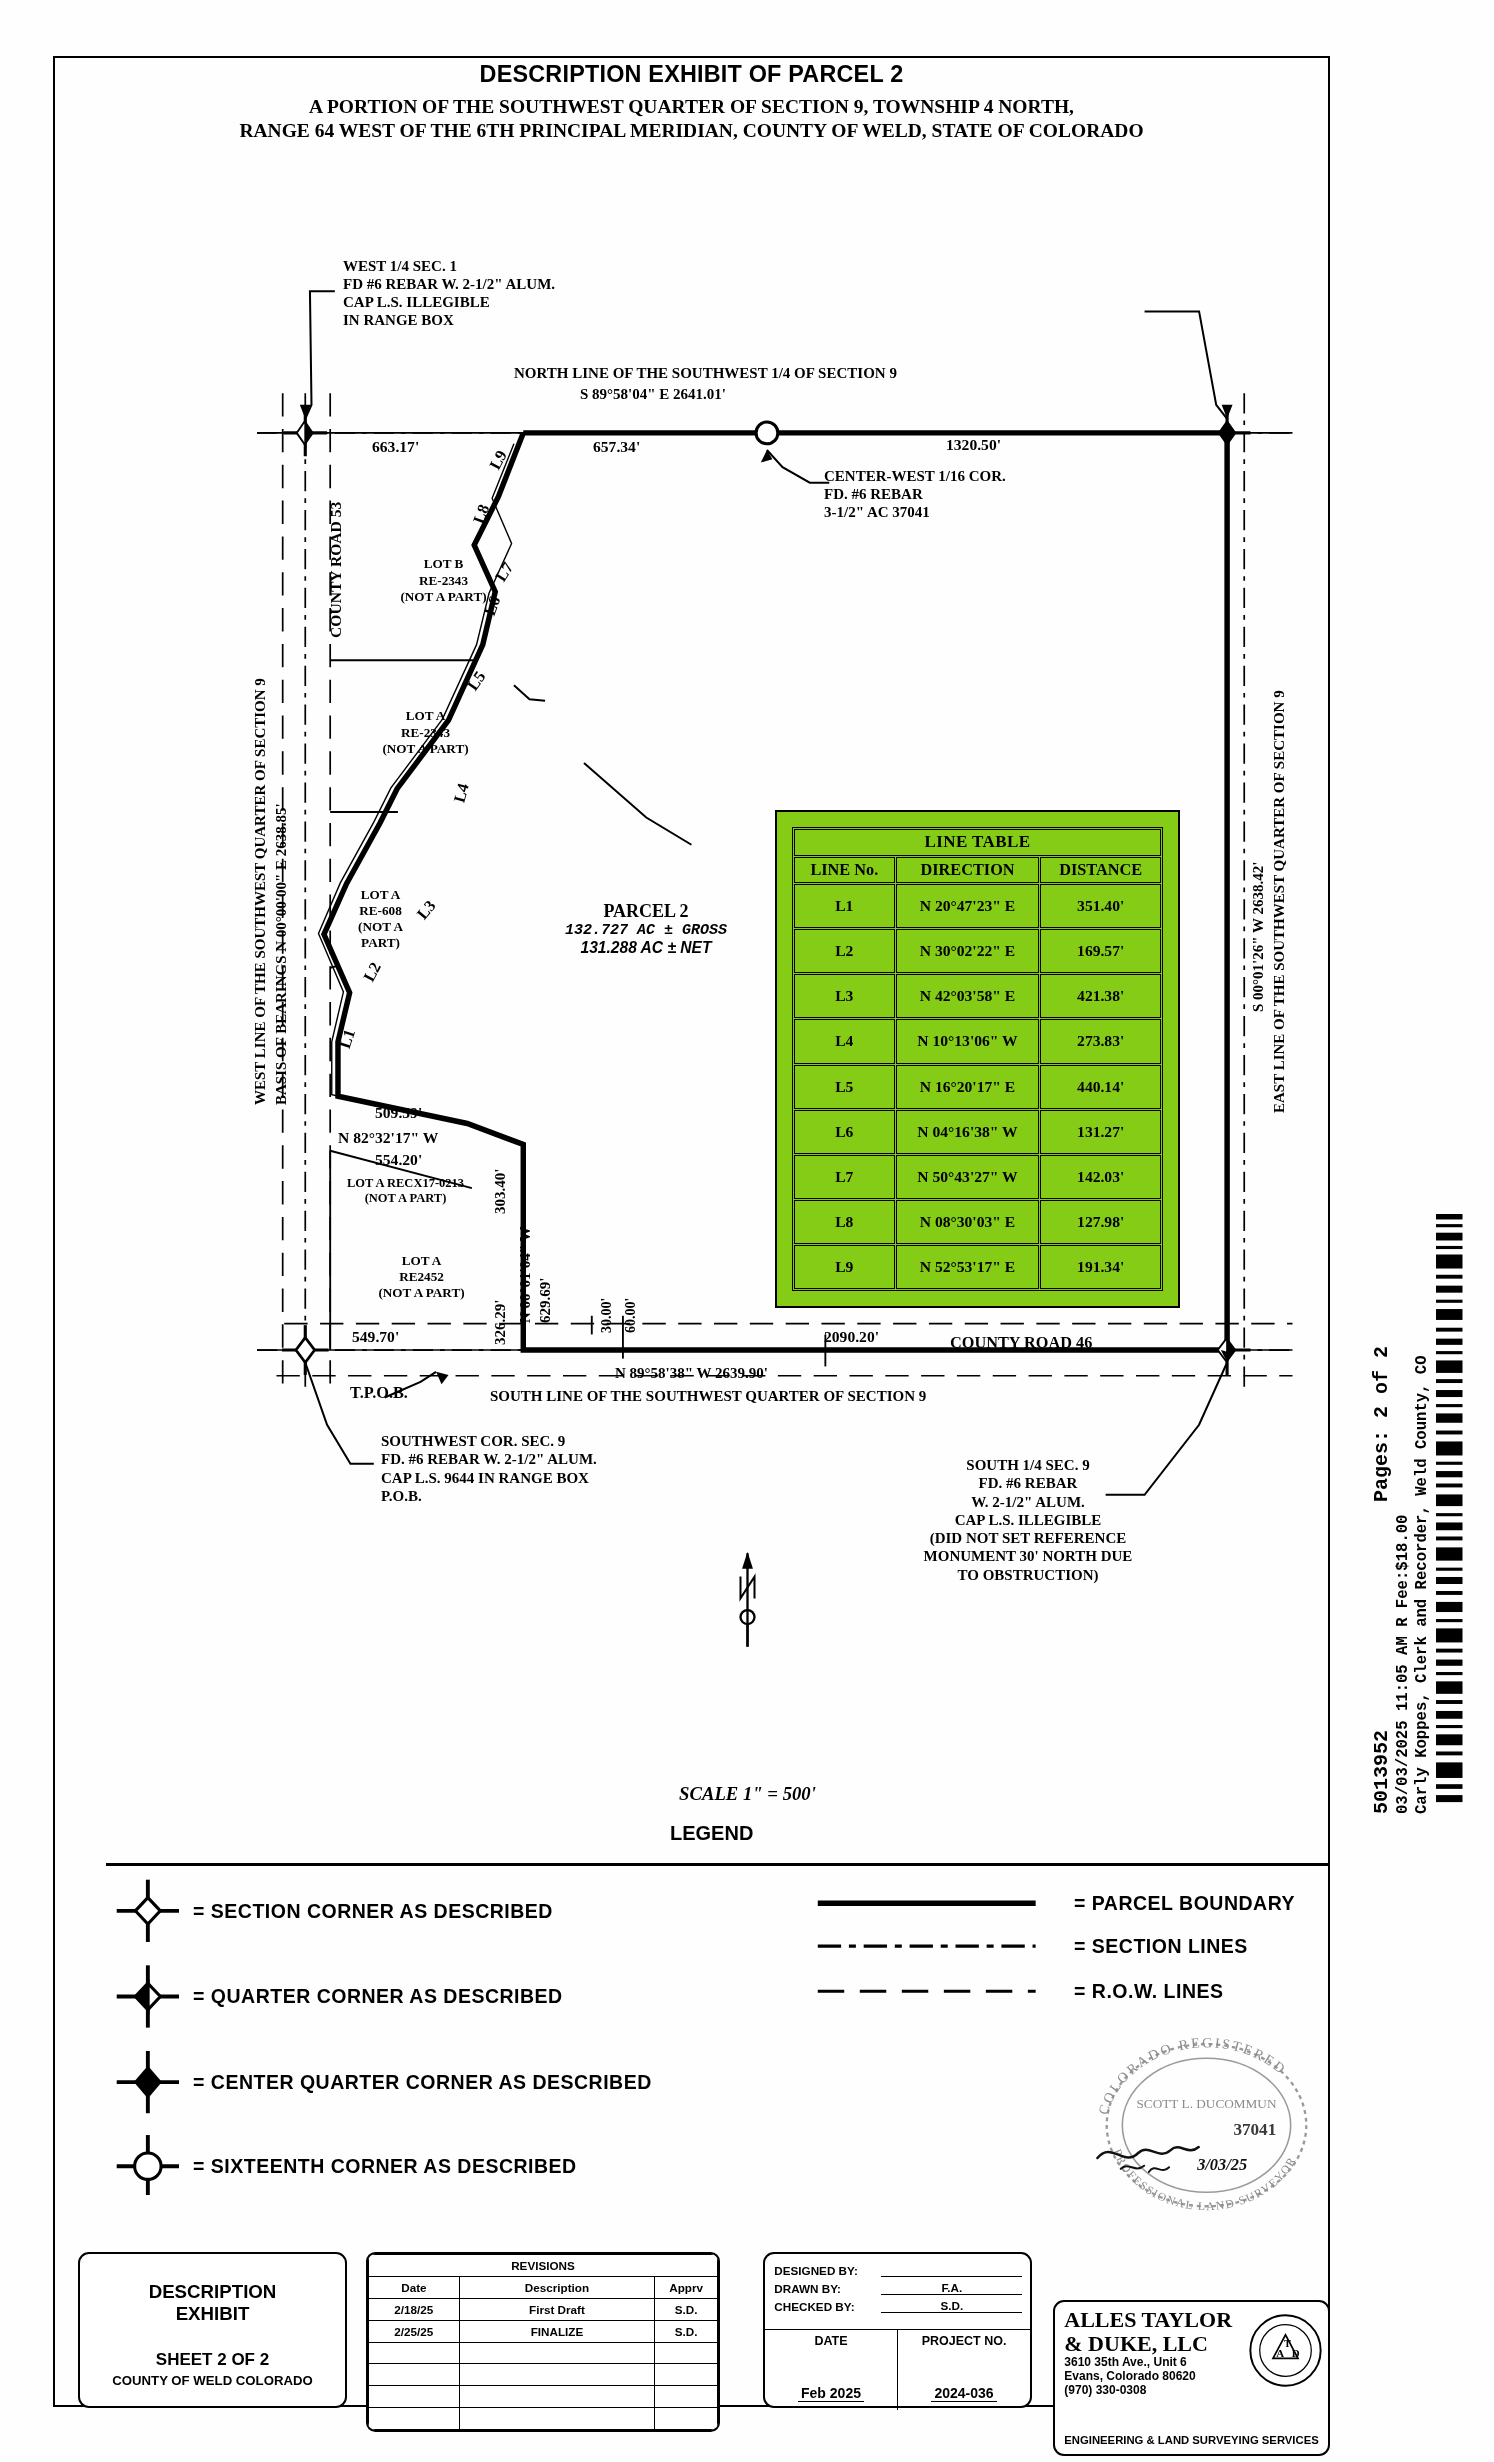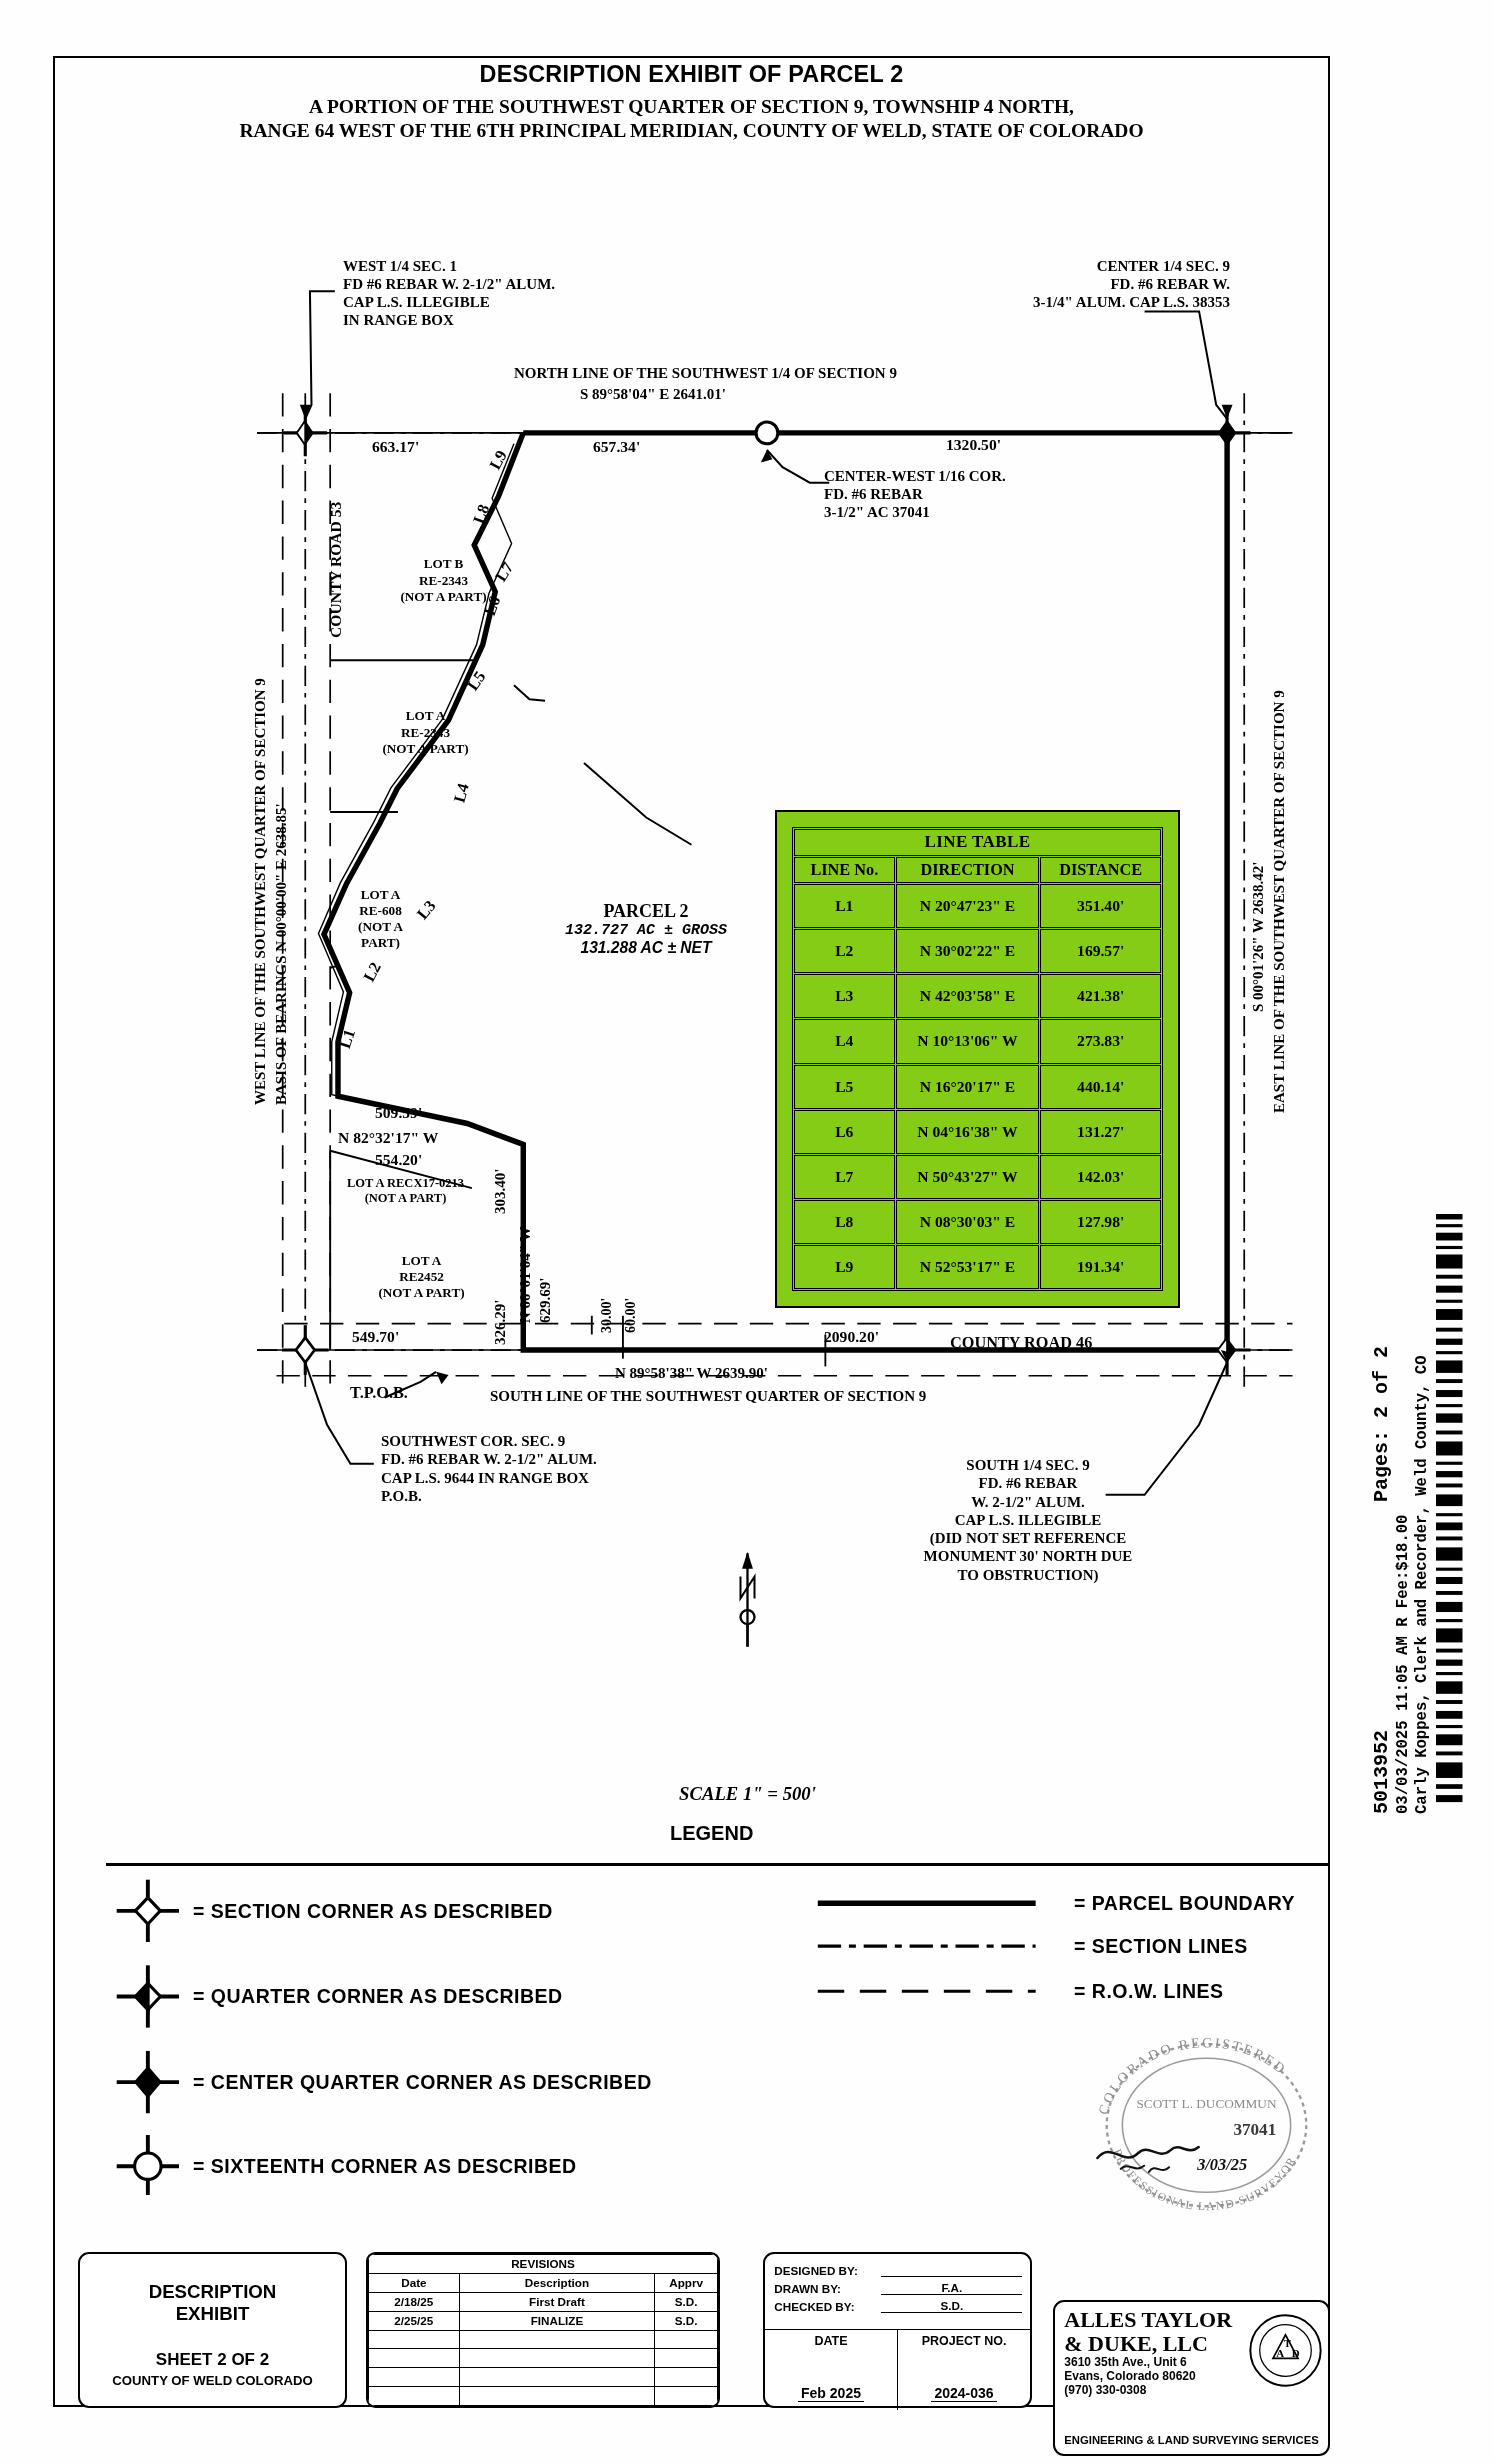--- a/index.html
+++ b/index.html
@@ -53,21 +53,21 @@
 
   
   .legend-title { position:absolute; font-family:"Liberation Sans", sans-serif; font-weight:bold; font-size:20px; }
   .legend-rule { position:absolute; background:#000; }
   .leg-txt { position:absolute; font-family:"Liberation Sans", sans-serif; font-weight:bold; font-size:19.5px; letter-spacing:0.5px; }
 
   
   .tb { position:absolute; border:2.3px solid #000; border-radius:11px; background:#fff; }
   .tbl-txt { font-family:"Liberation Sans", sans-serif; font-weight:bold; }
 
-  .revtable { position:absolute; left:366px; top:2252px; width:354px; height:156px;
+  .revtable { position:absolute; left:366px; top:2252px; width:354px; height:180px;
               border:2.3px solid #000; border-radius:9.3px; overflow:hidden; background:#fff; }
   .revtable table { width:100%; height:100%; border-collapse:collapse;
                     font-family:"Liberation Sans", sans-serif; font-weight:bold; font-size:11.7px; text-align:center; }
   .revtable td, .revtable th { border:1.2px solid #000; padding:0.8px 1.6px; }
   .revtable .hd { font-size:11.7px; }
 
   .stampwrap { position:absolute; left:1074px; top:2016px; width:265px; height:195px; }
 
   
   .rec { position:absolute; transform-origin:0 0; transform:rotate(-90deg);
@@ -218,23 +218,20 @@
       <circle cx="0" cy="22" r="9" fill="none" stroke="#000" stroke-width="3"></circle>
       <line x1="0" y1="31" x2="0" y2="60" stroke="#000" stroke-width="3"></line>
     </g>
   </svg>
 
   <div class="anno" style="left:343px; top:257px; white-space:pre;">WEST 1/4 SEC. 1
 FD #6 REBAR W. 2-1/2" ALUM.
 CAP L.S. ILLEGIBLE
 IN RANGE BOX</div>
 
-  <div class="anno ctr" style="left:887px; top:257px; width:343px; text-align:right; white-space:pre;">CENTER 1/4 SEC. 9
-FD. #6 REBAR W.
-3-1/4" ALUM. CAP L.S. 38353</div>
 
   <div class="anno" style="left:824px; top:467px; white-space:pre;">CENTER-WEST 1/16 COR.
 FD. #6 REBAR
 3-1/2" AC 37041</div>
 
   <div class="anno" style="left:514px; top:364px;">NORTH LINE OF THE SOUTHWEST 1/4 OF SECTION 9</div>
   <div class="anno" style="left:580px; top:385px;">S 89°58'04" E 2641.01'</div>
 
   <div class="dim" style="left:372px; top:438px;">663.17'</div>
   <div class="dim" style="left:593px; top:438px;">657.34'</div>

